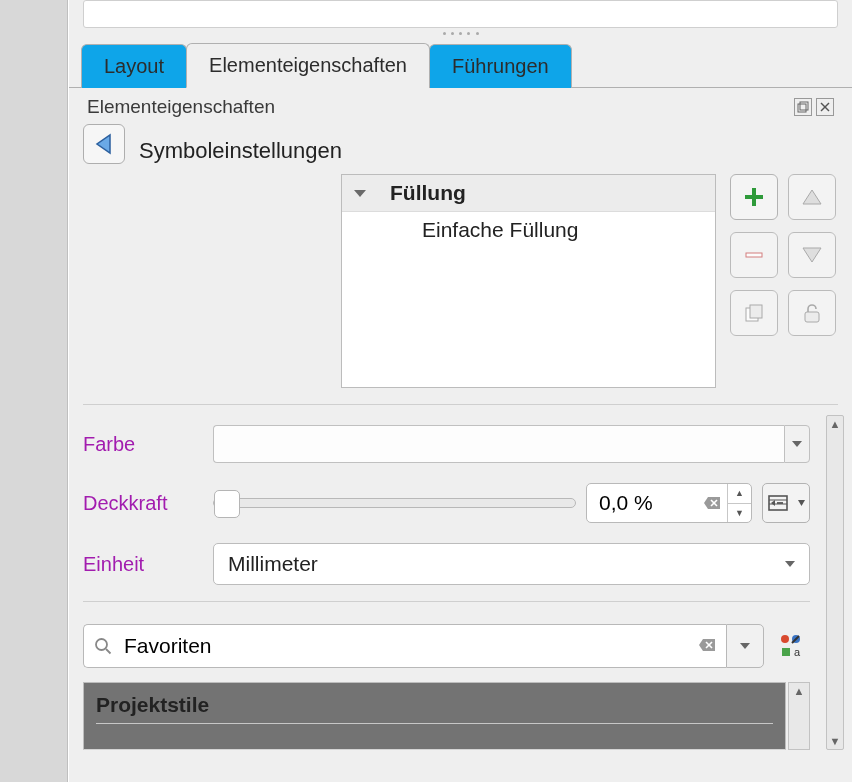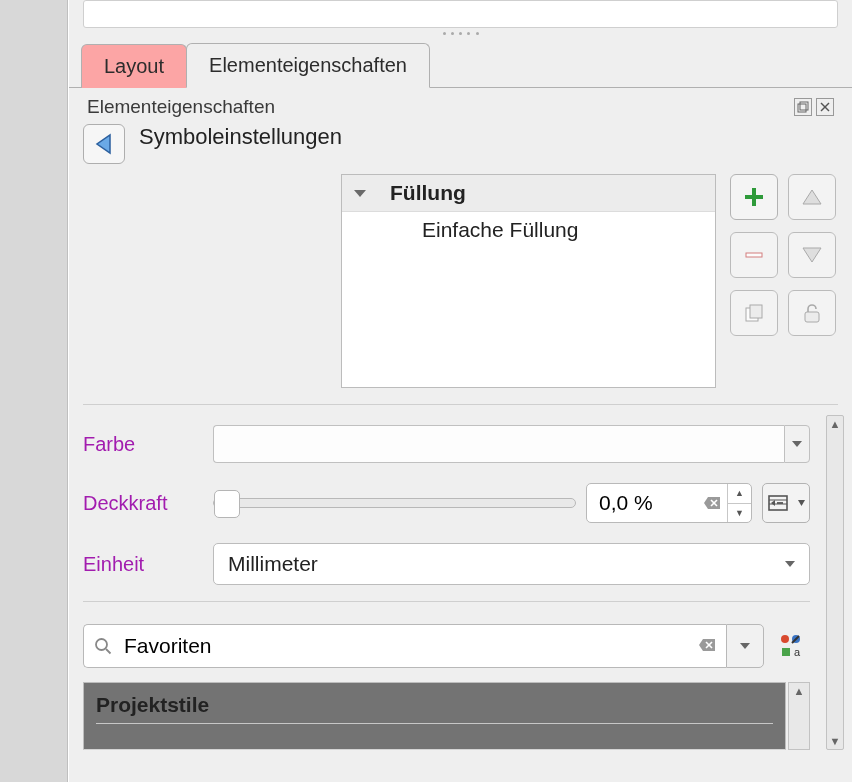--- a/index.html
+++ b/index.html
@@ -61,21 +61,21 @@
     align-items: flex-end;
     padding: 0 12px;
     border-bottom: 1px solid #b0b0b0;
     height: 50px;
   }
   .tab {
     padding: 10px 22px 10px 22px;
     border: 1px solid #b0b0b0;
     border-bottom: none;
     border-radius: 6px 6px 0 0;
-    background: #fca5a5;
+    background: #0ea5e9;
     margin-right: 0;
     font-size: 20px;
     color: #2c2c2c;
     position: relative;
     top: 1px;
     cursor: pointer;
   }
   .tab + .tab { margin-left: -1px; }
   .tab.active {
     background: #efefef;
@@ -100,21 +100,21 @@
     border: 1px solid #999;
     background: #efefef;
     display: flex; align-items: center; justify-content: center;
     font-size: 12px;
     cursor: pointer;
   }
 
   
   .symbol-row {
     display: flex;
-    align-items: flex-start;
+    align-items: flex-end;
     gap: 14px;
     padding: 4px 14px 10px 14px;
   }
   .back-btn {
     width: 42px; height: 40px;
     border: 1px solid #aeaeae;
     border-radius: 6px;
     background: #f6f6f6;
     display: flex; align-items: center; justify-content: center;
     cursor: pointer;
@@ -428,20 +428,21 @@
           <span></span>
           <span></span>
           <span></span>
           <span></span>
         </div>
     </div>
 
     <div class="tabs">
       <div class="tab">Layout</div>
       <div class="tab active">Elementeigenschaften</div>
+      <div class="tab">Führungen</div>
     </div>
 
     <div class="panel-header">
       <span>Elementeigenschaften</span>
       <div class="wins">
         <div class="win-btn">
           <svg width="12" height="12" viewBox="0 0 12 12">
               <rect x="1" y="3" width="8" height="8" fill="none" stroke="#666"></rect>
               <rect x="3" y="1" width="8" height="8" fill="none" stroke="#666"></rect>
             </svg>

